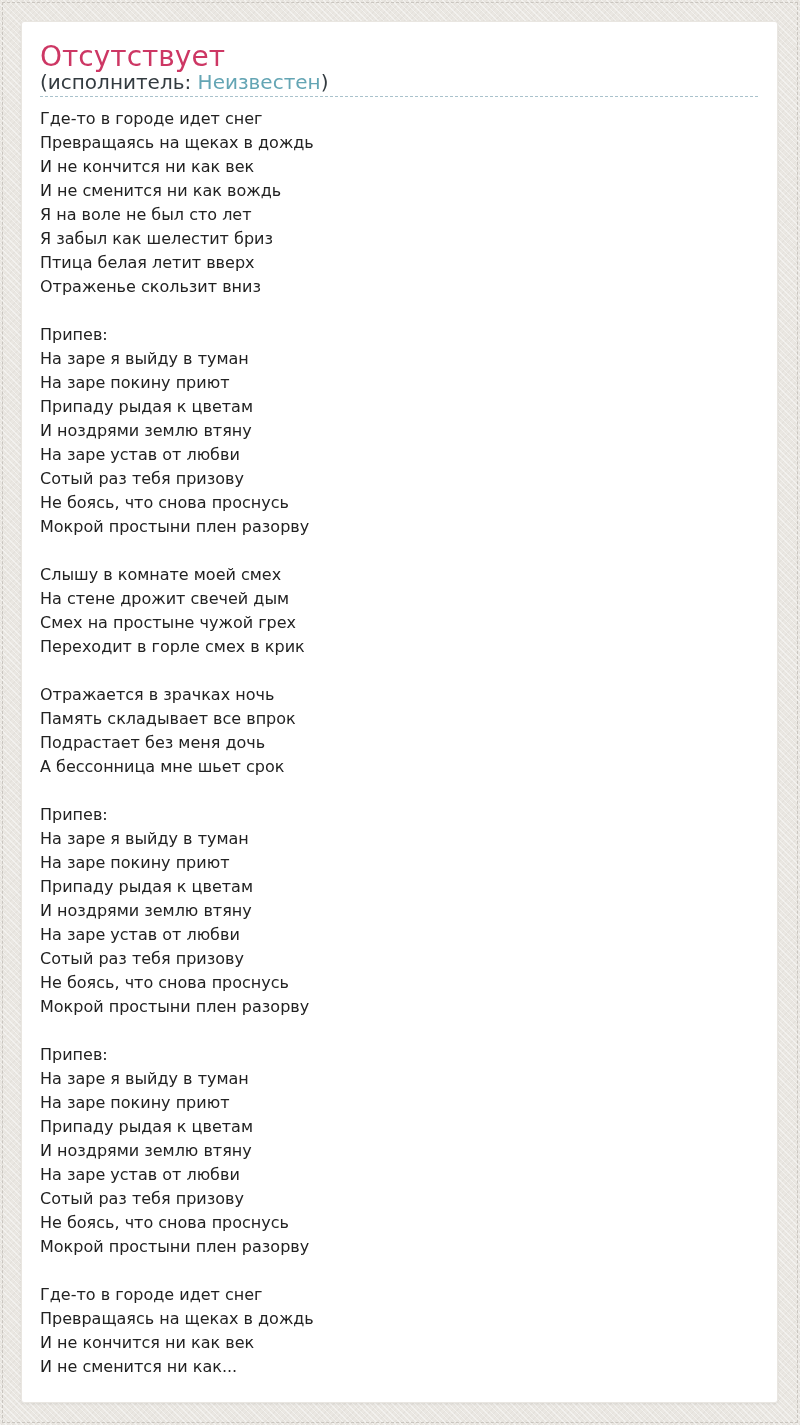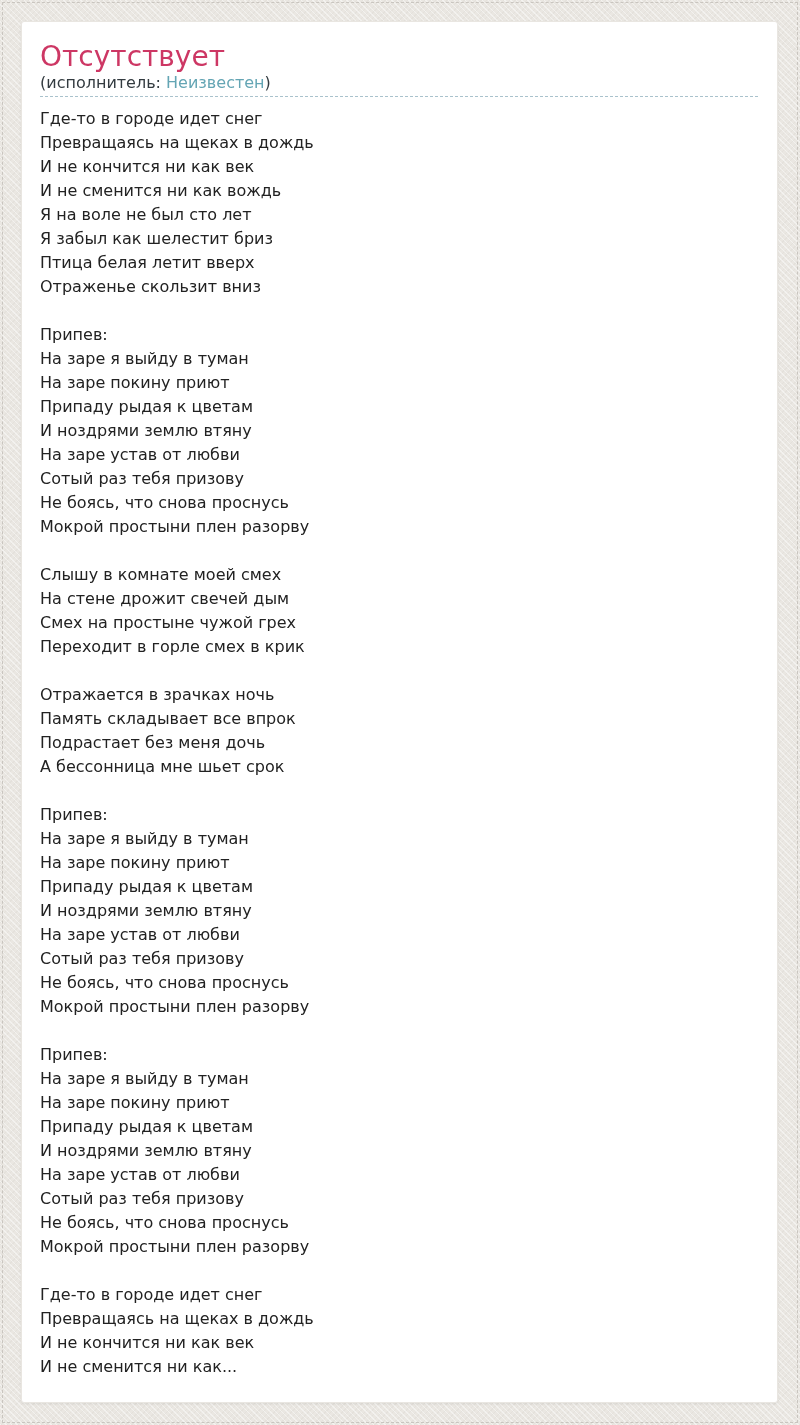--- a/index.html
+++ b/index.html
@@ -43,21 +43,21 @@
   }
   .song-title {
     margin: 0;
     font-size: 28px;
     line-height: 31px;
     font-weight: 400;
     color: #cd3764;
     letter-spacing: 0;
   }
   .artist-line {
-    font-size: 16px;
+    font-size: 20px;
     line-height: 21px;
     color: #333b40;
   }
   .artist-line a {
     color: #64a5b4;
     text-decoration: none;
     cursor: pointer;
   }
   .lyrics {
     margin-top: 10px;

